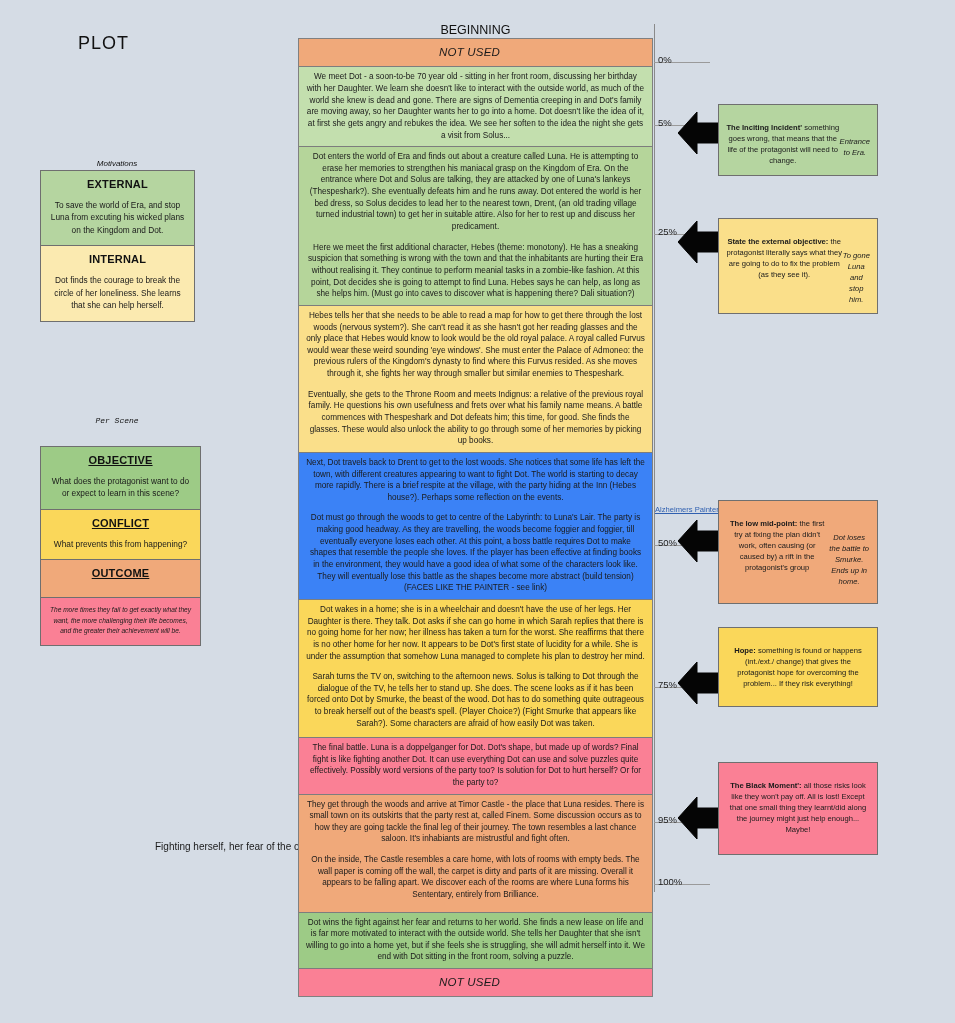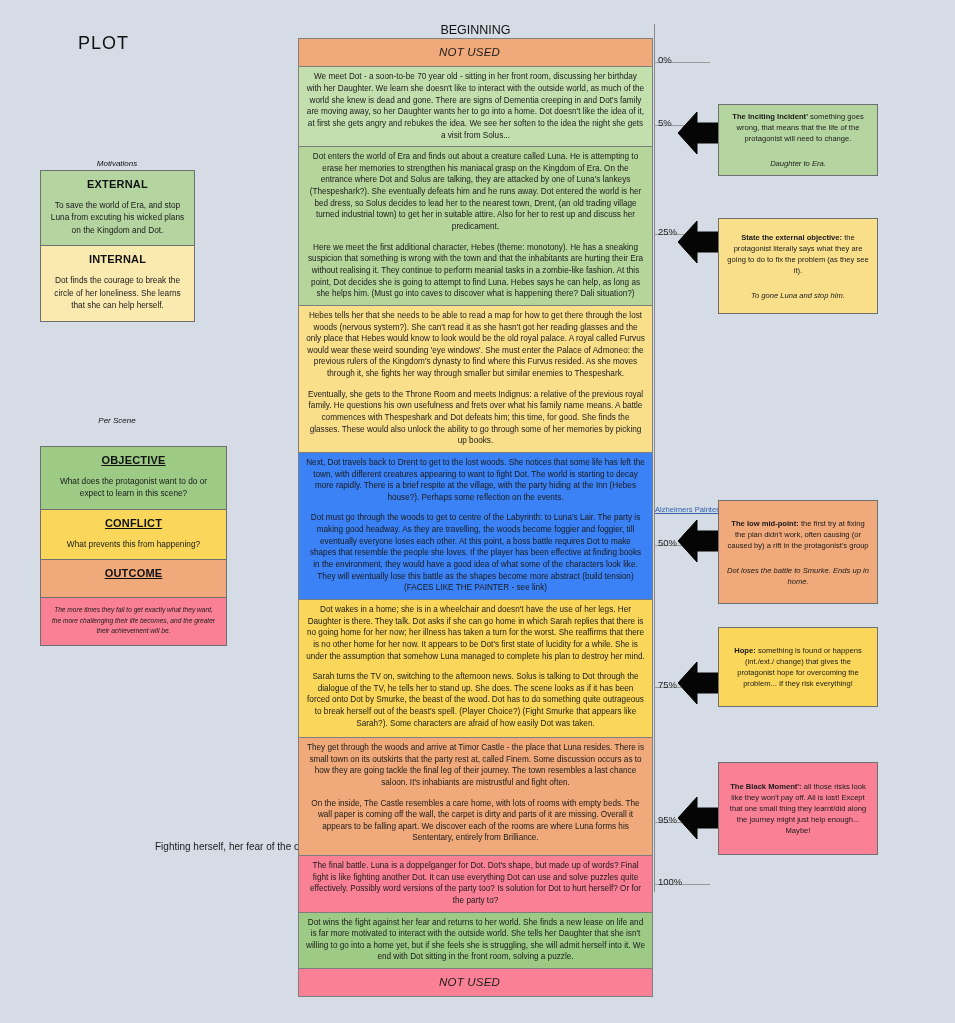--- a/index.html
+++ b/index.html
@@ -84,26 +84,26 @@
     font-size: 7.6px;
     color: #3060b0;
     text-decoration: underline;
     white-space: nowrap;
   }
 
   
   .note {
     position: absolute;
     border: 1px solid #6f6f6f;
-    padding: 3px 7px;
+    padding: 17px 7px;
     font-size: 7.6px;
     line-height: 1.45;
     text-align: center;
     display: flex;
-    flex-direction: column;
+    flex-direction: row;
     justify-content: center;
   }
   .note .body { margin: 0; }
   .note .sub { margin: 14px 0 0 0; font-style: italic; }
   .note b { font-weight: bold; }
 
   
   .stack {
     position: absolute;
     border: 1px solid #6f6f6f;
@@ -156,23 +156,23 @@
       <div class="cell" style="background: rgb(181, 213, 160);">
         <div class="hd">EXTERNAL</div>
         <div class="tx">To save the world of Era, and stop Luna from excuting his wicked plans on the Kingdom and Dot.</div>
       </div>
       <div class="cell" style="background: rgb(251, 234, 176);">
         <div class="hd">INTERNAL</div>
         <div class="tx">Dot finds the courage to break the circle of her loneliness. She learns that she can help herself.</div>
       </div>
     </div>
 
-  <div class="sect-cap" style="left:37px; top:416px;">Per Scene</div>
-
-  <div class="stack" id="perscene-stack" style="left:40px; top:446px; width:187px;">
+  <div class="sect-cap" style="left:37px; top:416px;font-family:Liberation Mono, monospace;">Per Scene</div>
+
+  <div class="stack" id="perscene-stack" style="left:40px; top:446px; width:161px;">
       <div class="cell" style="background: rgb(157, 203, 134);">
         <div class="hd u">OBJECTIVE</div>
         <div class="tx">What does the protagonist want to do or expect to learn in this scene?</div>
       </div>
       <div class="cell" style="background: rgb(250, 215, 90);">
         <div class="hd u">CONFLICT</div>
         <div class="tx">What prevents this from happening?</div>
       </div>
       <div class="cell" style="background: rgb(240, 169, 122);">
         <div class="hd u">OUTCOME</div>
@@ -198,27 +198,27 @@
         <p>Eventually, she gets to the Throne Room and meets Indignus: a relative of the previous royal family. He questions his own usefulness and frets over what his family name means. A battle commences with Thespeshark and Dot defeats him; this time, for good.  She finds the glasses. These would also unlock the ability to go through some of her memories by picking up books.</p>
       </div>
       <div class="seg" style="background: #3b82f6; min-height: 141px;">
         <p>Next, Dot travels back to Drent to get to the lost woods. She notices that some life has left the town, with different creatures appearing to want to fight Dot. The world is starting to decay more rapidly. There is a brief respite at the village, with the party hiding at the Inn (Hebes house?). Perhaps some reflection on the events.</p>
         <p>Dot must go through the woods to get to centre of the Labyrinth: to Luna's Lair. The party is making good headway. As they are travelling, the woods become foggier and foggier, till eventually everyone loses each other.  At this point, a boss battle requires Dot to make shapes that resemble the people she loves. If the player has been effective at finding books in the environment, they would have a good idea of what some of the characters look like. They will eventually lose this battle as the shapes become more abstract (build tension) (FACES LIKE THE PAINTER - see link)</p>
       </div>
       <div class="seg" style="background: rgb(250, 215, 90); min-height: 138px;">
         <p>Dot wakes in a home; she is in a wheelchair and doesn't have the use of her legs. Her Daughter is there. They talk. Dot asks if she can go home in which Sarah replies that there is no going home for her now; her illness has taken a turn for the worst. She reaffirms that there is no other home for her now. It appears to be Dot's first state of lucidity for a while. She is under the assumption that somehow Luna managed to complete his plan to destroy her mind.</p>
         <p>Sarah turns the TV on, switching to the afternoon news. Solus is talking to Dot through the dialogue of the TV, he tells her to stand up. She does. The scene looks as if it has been forced onto Dot by Smurke, the beast of the wood. Dot has to do something quite outrageous to break herself out of the beast's spell. (Player Choice?) (Fight Smurke that appears like Sarah?). Some characters are afraid of how easily Dot was taken.</p>
       </div>
+      <div class="seg" style="background: rgb(250, 128, 149); min-height: 48px;">
+        <p>The final battle. Luna is a doppelganger for Dot. Dot's shape, but made up of words? Final fight is like fighting another Dot. It can use everything Dot can use and solve puzzles quite effectively. Possibly word versions of the party too? Is solution for Dot to hurt herself?  Or for the party to?</p>
+      </div>
       <div class="seg" style="background: rgb(240, 169, 122); min-height: 118px;">
         <p>They get through the woods and arrive at Timor Castle - the place that Luna resides. There is small town on its outskirts that the party rest at, called Finem. Some discussion occurs as to how they are going tackle the final leg of their journey. The town resembles a last chance saloon. It's inhabiants are mistrustful and fight often.</p>
         <p>On the inside, The Castle resembles a care home, with lots of rooms with empty beds. The wall paper is coming off the wall, the carpet is dirty and parts of it are missing. Overall it appears to be falling apart. We discover each of the rooms are where Luna forms his Sententary, entirely from Brilliance.</p>
       </div>
-      <div class="seg" style="background: rgb(250, 128, 149); min-height: 48px;">
-        <p>The final battle. Luna is a doppelganger for Dot. Dot's shape, but made up of words? Final fight is like fighting another Dot. It can use everything Dot can use and solve puzzles quite effectively. Possibly word versions of the party too? Is solution for Dot to hurt herself?  Or for the party to?</p>
-      </div>
       <div class="seg" style="background: rgb(157, 203, 134); min-height: 53px;">
         <p>Dot wins the fight against her fear and returns to her world. She finds a new lease on life and is far more motivated to interact with the outside world.  She tells her Daughter that she isn't willing to go into a home yet, but if she feels she is struggling, she will admit herself into it. We end with Dot sitting in the front room, solving a puzzle.</p>
       </div>
       <div class="seg notused" style="background: rgb(250, 128, 149); min-height: 26px;">NOT USED</div>
     </div>
 
   <div class="abs" id="axis">
     <div id="axis-line"></div>
   <div class="tick wide" style="top: 30px;">
         <div class="rule"></div>
@@ -273,21 +273,21 @@
           <path d="M0 23 L19 2 L19 13 L41 13 L41 33 L19 33 L19 44 Z" fill="#050505" stroke="#050505" stroke-width="1"></path>
         </svg>
       </div>
       <div class="arrow" style="left: 678px; top: 795px;">
         <svg width="42" height="46" viewBox="0 0 42 46">
           <path d="M0 23 L19 2 L19 13 L41 13 L41 33 L19 33 L19 44 Z" fill="#050505" stroke="#050505" stroke-width="1"></path>
         </svg>
       </div>
       <div class="note" style="left: 718px; top: 104px; width: 160px; height: 72px; background: rgb(181, 213, 160);">
         <p class="body"><b>The Inciting Incident'</b> something goes wrong, that means that the life of the protagonist will need to change.</p>
-        <p class="sub">Daughter to Era.</p>
+        <p class="sub">Entrance to Era.</p>
       </div>
       <div class="note" style="left: 718px; top: 218px; width: 160px; height: 96px; background: rgb(250, 223, 138);">
         <p class="body"><b>State the external objective:</b> the protagonist literally says what they are going to do to fix the problem (as they see it).</p>
         <p class="sub">To gone Luna and stop him.</p>
       </div>
       <div class="note" style="left: 718px; top: 500px; width: 160px; height: 104px; background: rgb(240, 169, 122);">
         <p class="body"><b>The low mid-point:</b> the first try at fixing the plan didn't work, often causing (or caused by) a rift in the protagonist's group</p>
         <p class="sub">Dot loses the battle to Smurke. Ends up in home.</p>
       </div>
       <div class="note" style="left: 718px; top: 627px; width: 160px; height: 80px; background: rgb(250, 215, 90);">

